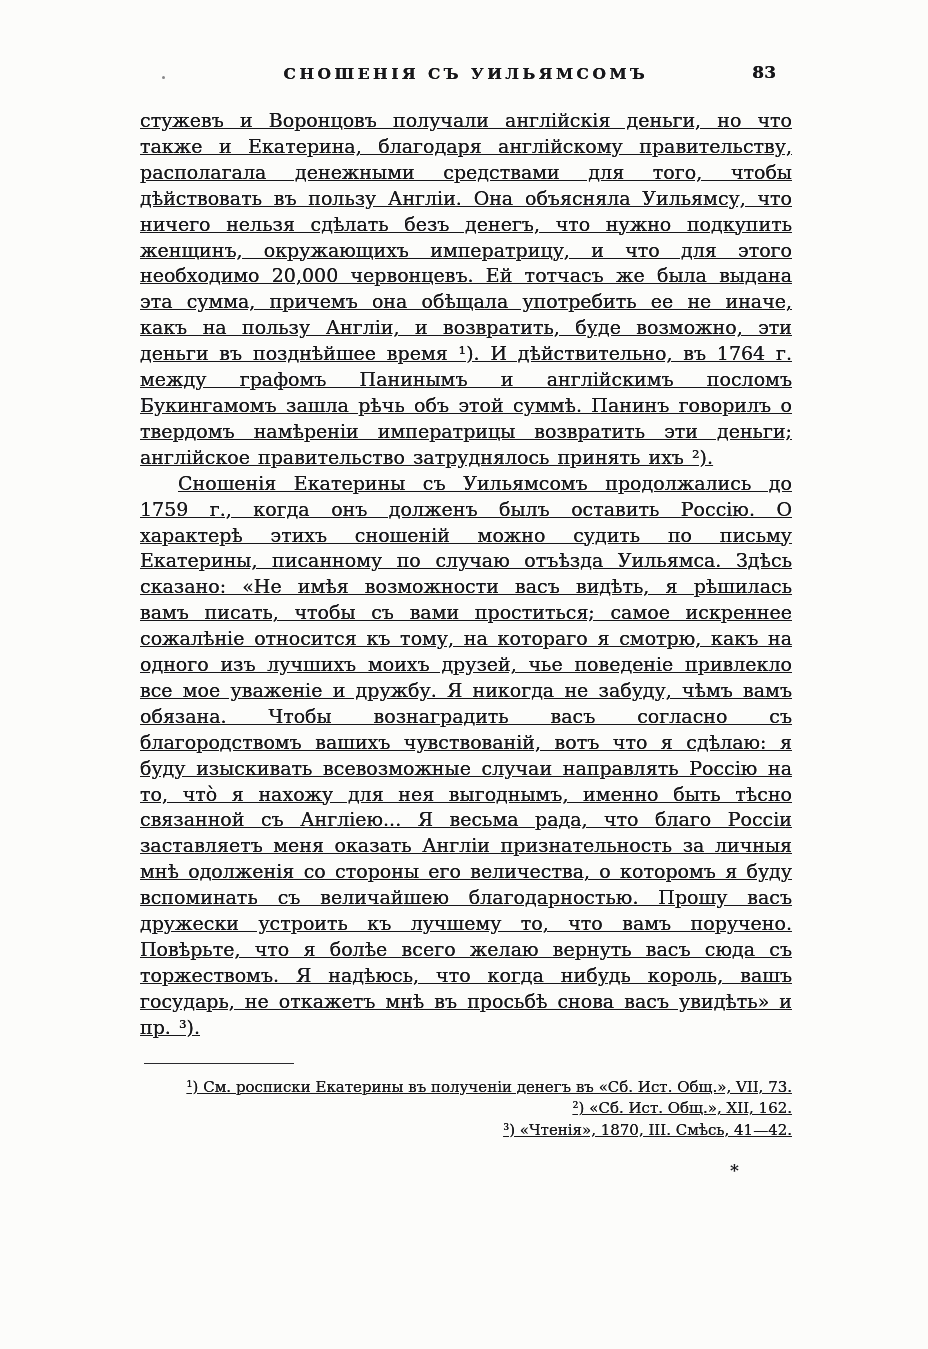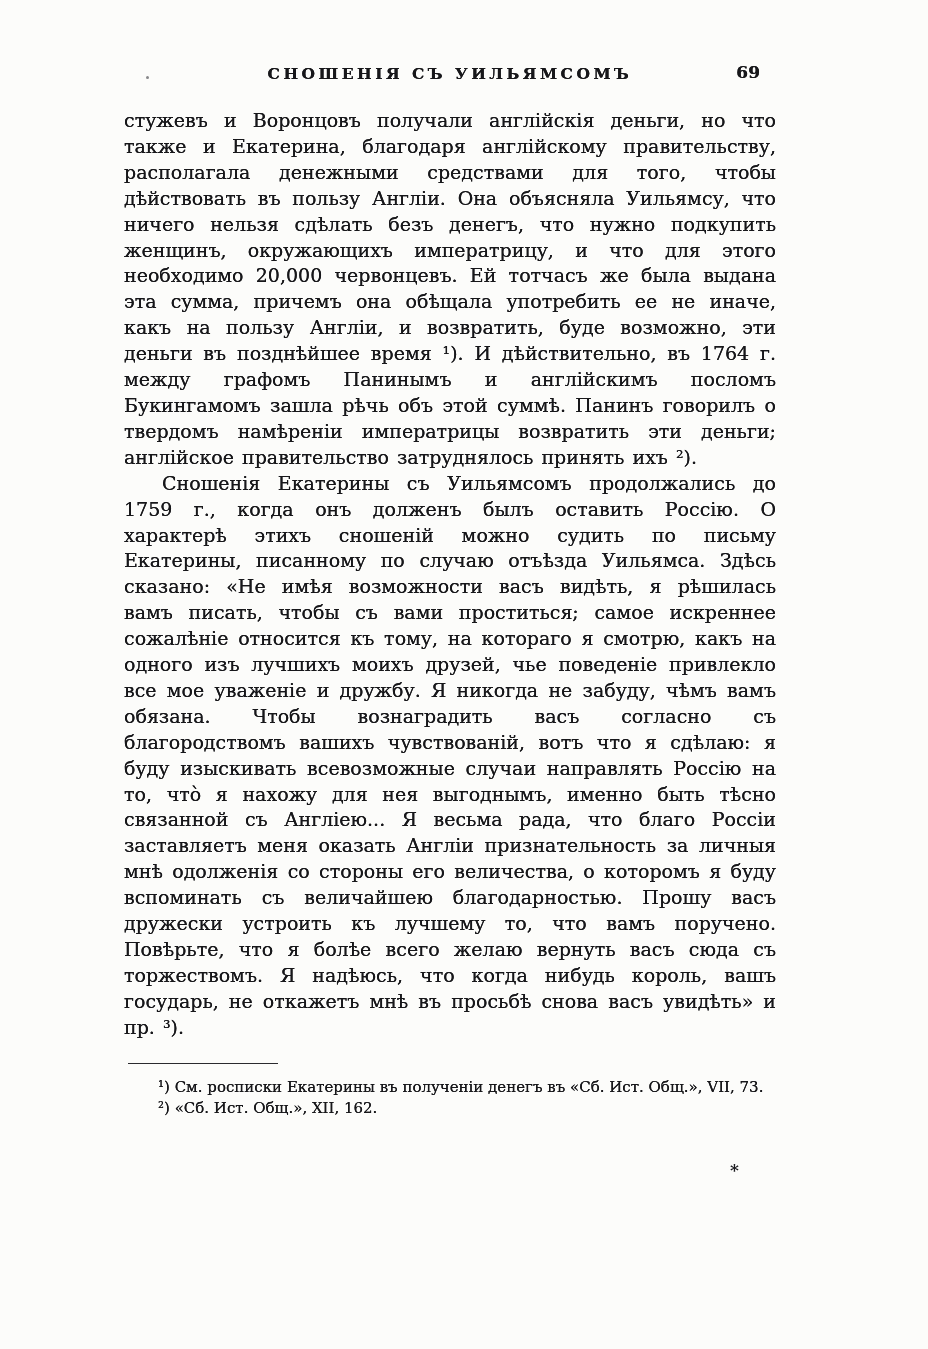--- a/index.html
+++ b/index.html
@@ -10,23 +10,24 @@
     width: 928px;
     height: 1349px;
     background: #fcfcfa;
     position: relative;
     overflow: hidden;
     font-family: "DejaVu Serif", "Liberation Serif", serif;
     color: #17171a;
   }
   .scan-page {
     position: absolute;
-    left: 124px;
+    left: 140px;
     top: 62px;
     width: 652px;
+    text-decoration: underline;
   }
   .running-head {
     position: relative;
     height: 28px;
     margin-bottom: 18px;
   }
   .running-head .head-title {
     position: absolute;
     left: 50%;
     transform: translateX(-50%);
@@ -61,20 +62,21 @@
     line-height: 25.9px;
     text-align: justify;
     word-spacing: 2px;
     text-shadow: 0 0 0.45px currentColor;
   }
   .body-text p.indent {
     text-indent: 38px;
   }
   .footnote-block {
     margin-top: 22px;
+    text-align: right;
   }
   .footnote-rule {
     width: 150px;
     height: 0;
     border-top: 1.6px solid #2a2a2e;
     margin: 0 0 13px 4px;
   }
   .footnote {
     font-size: 15px;
     line-height: 21.5px;
@@ -91,29 +93,30 @@
   }
 </style>
 </head>
 <body>
 
 <div class="scan-page">
 
   <div class="running-head">
     <span class="artifact-dot"></span>
     <span class="head-title">СНОШЕНІЯ СЪ УИЛЬЯМСОМЪ</span>
-    <span class="page-num">69</span>
+    <span class="page-num">83</span>
   </div>
 
   <div class="body-text">
     <p>стужевъ и Воронцовъ получали англійскія деньги, но что также и Екатерина, благодаря англійскому правительству, располагала денежными средствами для того, чтобы дѣйствовать въ пользу Англіи. Она объясняла Уильямсу, что ничего нельзя сдѣлать безъ денегъ, что нужно подкупить женщинъ, окружающихъ императрицу, и что для этого необходимо 20,000 червонцевъ. Ей тотчасъ же была выдана эта сумма, причемъ она обѣщала употребить ее не иначе, какъ на пользу Англіи, и возвратить, буде возможно, эти деньги въ позднѣйшее время ¹). И дѣйствительно, въ 1764 г. между графомъ Панинымъ и англійскимъ посломъ Букингамомъ зашла рѣчь объ этой суммѣ. Панинъ говорилъ о твердомъ намѣреніи императрицы возвратить эти деньги; англійское правительство затруднялось принять ихъ ²).</p>
     <p class="indent">Сношенія Екатерины съ Уильямсомъ продолжались до 1759 г., когда онъ долженъ былъ оставить Россію. О характерѣ этихъ сношеній можно судить по письму Екатерины, писанному по случаю отъѣзда Уильямса. Здѣсь сказано: «Не имѣя возможности васъ видѣть, я рѣшилась вамъ писать, чтобы съ вами проститься; самое искреннее сожалѣніе относится къ тому, на котораго я смотрю, какъ на одного изъ лучшихъ моихъ друзей, чье поведеніе привлекло все мое уваженіе и дружбу. Я никогда не забуду, чѣмъ вамъ обязана. Чтобы вознаградить васъ согласно съ благородствомъ вашихъ чувствованій, вотъ что я сдѣлаю: я буду изыскивать всевозможные случаи направлять Россію на то, чтò я нахожу для нея выгоднымъ, именно быть тѣсно связанной съ Англіею... Я весьма рада, что благо Россіи заставляетъ меня оказать Англіи признательность за личныя мнѣ одолженія со стороны его величества, о которомъ я буду вспоминать съ величайшею благодарностью. Прошу васъ дружески устроить къ лучшему то, что вамъ поручено. Повѣрьте, что я болѣе всего желаю вернуть васъ сюда съ торжествомъ. Я надѣюсь, что когда нибудь король, вашъ государь, не откажетъ мнѣ въ просьбѣ снова васъ увидѣть» и пр. ³).</p>
   </div>
 
   <div class="footnote-block">
     <div class="footnote-rule"></div>
     <div class="footnote">¹) См. росписки Екатерины въ полученіи денегъ въ «Сб. Ист. Общ.», VII, 73.</div>
     <div class="footnote">²) «Сб. Ист. Общ.», XII, 162.</div>
+    <div class="footnote">³) «Чтенія», 1870, III. Смѣсь, 41—42.</div>
   </div>
 
 </div>
 
 <div class="end-asterisk">*</div>
 
 </body></html>

